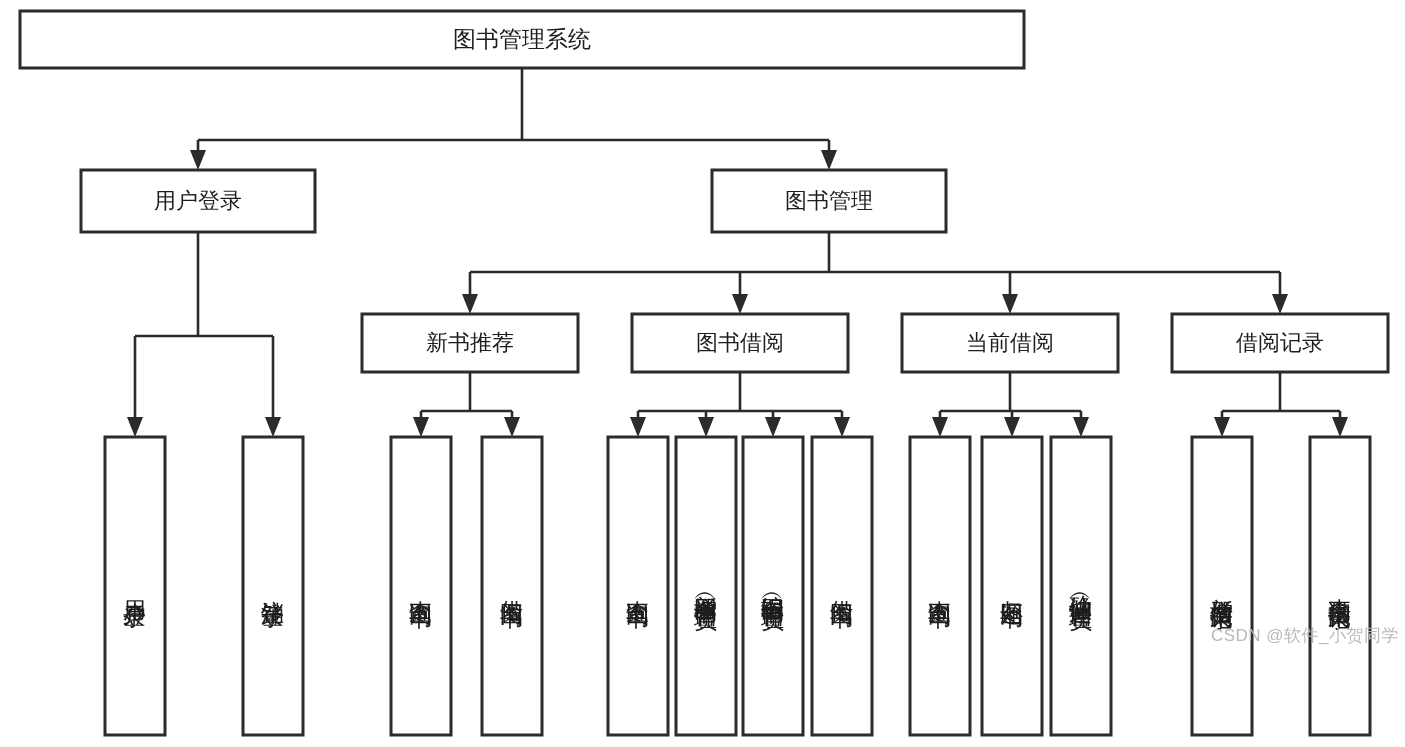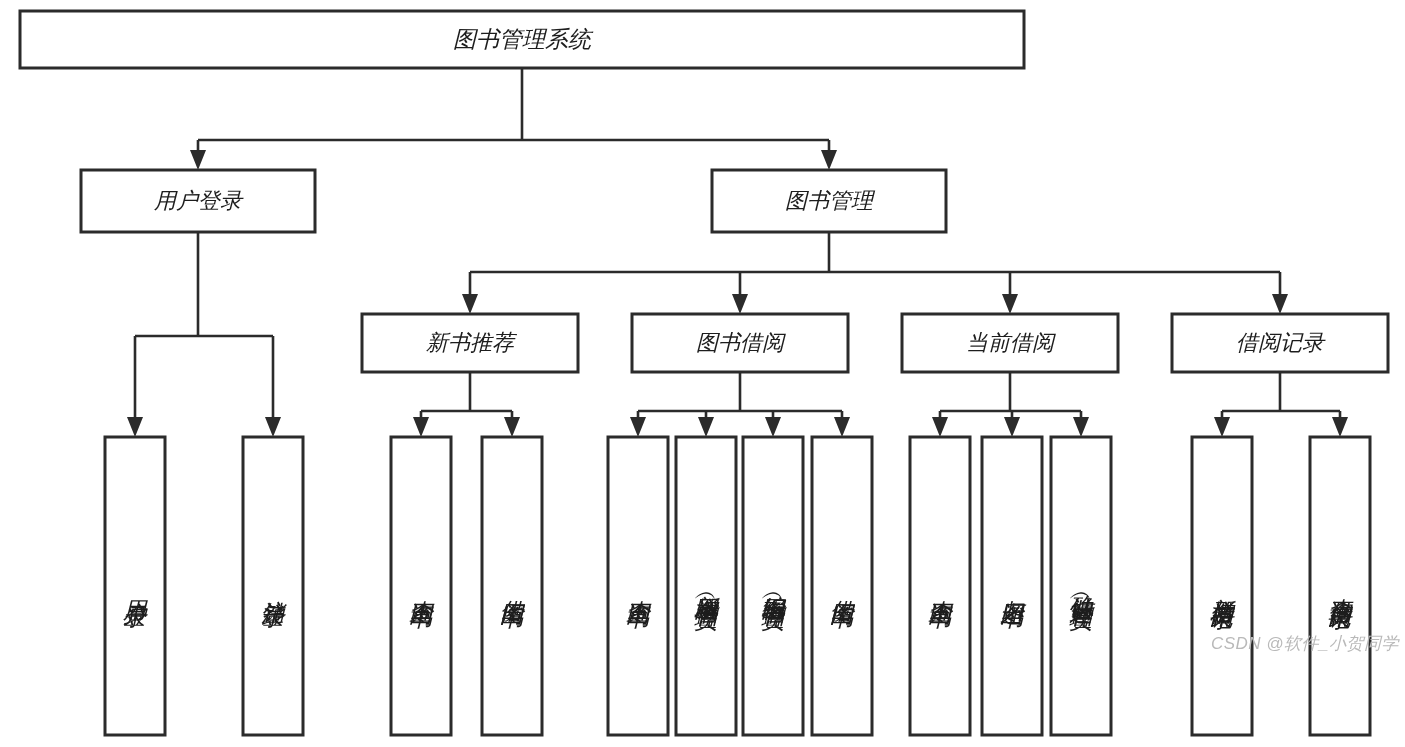--- a/index.html
+++ b/index.html
@@ -1,31 +1,31 @@
 <!DOCTYPE html>
 <html><head>
 <meta charset="utf-8">
 <style>
   html,body{margin:0;padding:0;background:#ffffff;}
   body{width:1405px;height:747px;overflow:hidden;
        font-family:"Liberation Sans","DejaVu Sans",sans-serif;}
-  #stage{position:relative;width:1405px;height:655px;background:#fff;font-style:italic;}
+  #stage{position:relative;width:1405px;height:655px;background:#fff;}
   svg#diagram{position:absolute;left:0;top:0;width:1405px;height:747px;}
   .box-rect{fill:#ffffff;stroke:#2b2b2b;stroke-width:3;}
   .conn{stroke:#2b2b2b;stroke-width:2.6;fill:none;stroke-linecap:butt;}
   .arrow-head{fill:#2b2b2b;stroke:none;}
   .h-label{font-family:"Liberation Sans","DejaVu Sans",sans-serif;
            font-size:22px;fill:#1d1d1d;text-anchor:middle;dominant-baseline:middle;}
   .title-label{font-size:23px;}
   .leaf-label{position:absolute;writing-mode:vertical-rl;text-orientation:upright;
               font-family:"Liberation Sans","DejaVu Sans",sans-serif;
               font-size:23px;color:#1d1d1d;line-height:1.14;letter-spacing:2px;
               display:flex;align-items:center;justify-content:center;
               text-align:center;white-space:nowrap;pointer-events:none;}
-  .watermark{position:absolute;right:6px;bottom:0;font-size:17px;color:#b9b9b9;
+  .watermark{position:absolute;right:6px;bottom:8px;font-size:17px;color:#b9b9b9;
              font-family:"Liberation Sans","DejaVu Sans",sans-serif;letter-spacing:0.5px;text-align:right;}
 </style>
 </head>
 <body>
 
 <div id="stage">
   <svg id="diagram" viewBox="0 0 1405 747">
     <g id="connectors">
         <line x1="522" y1="68" x2="522" y2="140" class="conn"></line>
         <line x1="198" y1="140" x2="829" y2="140" class="conn"></line>

